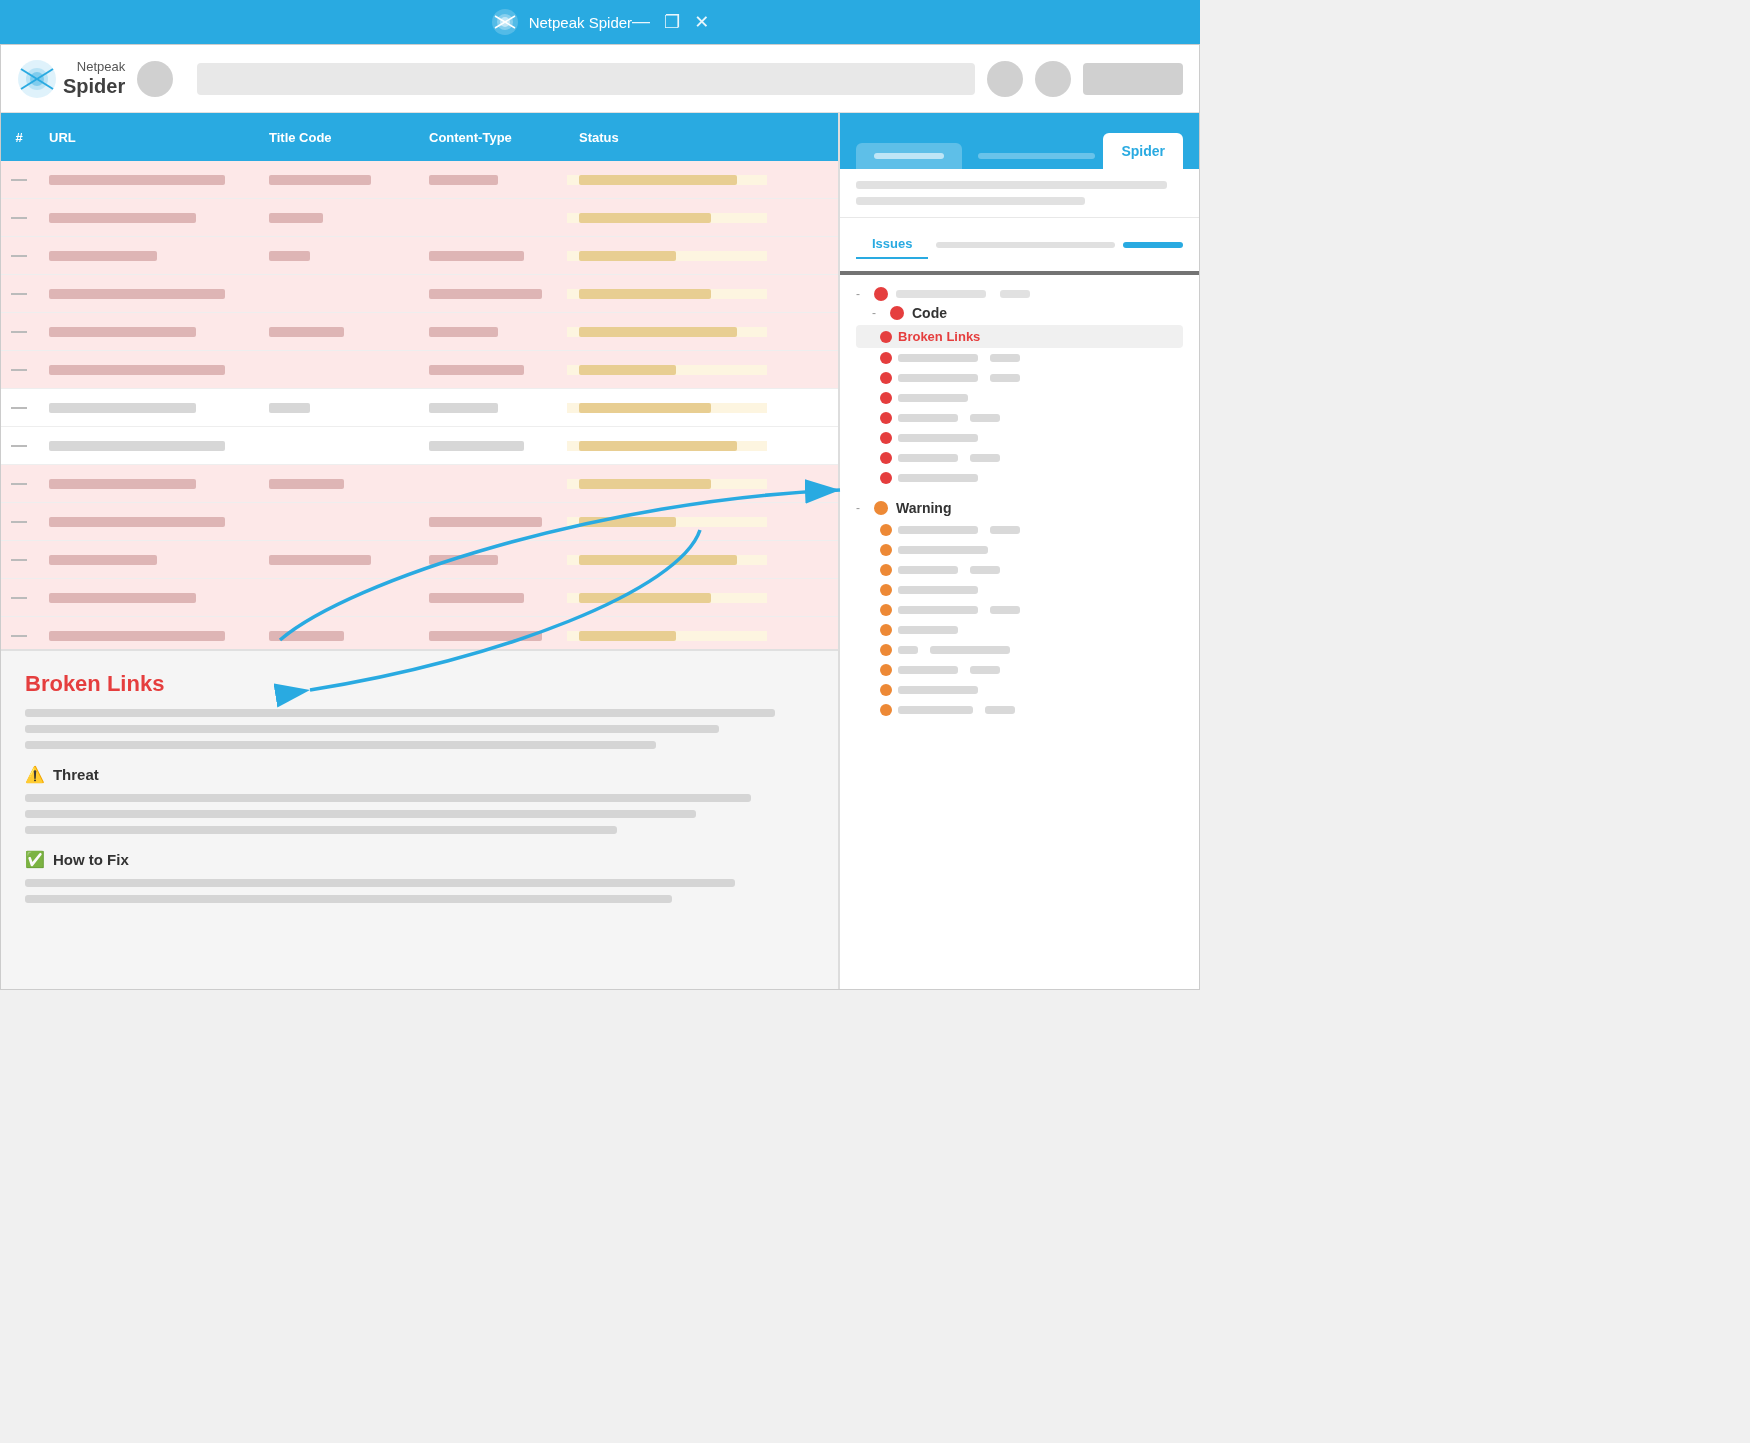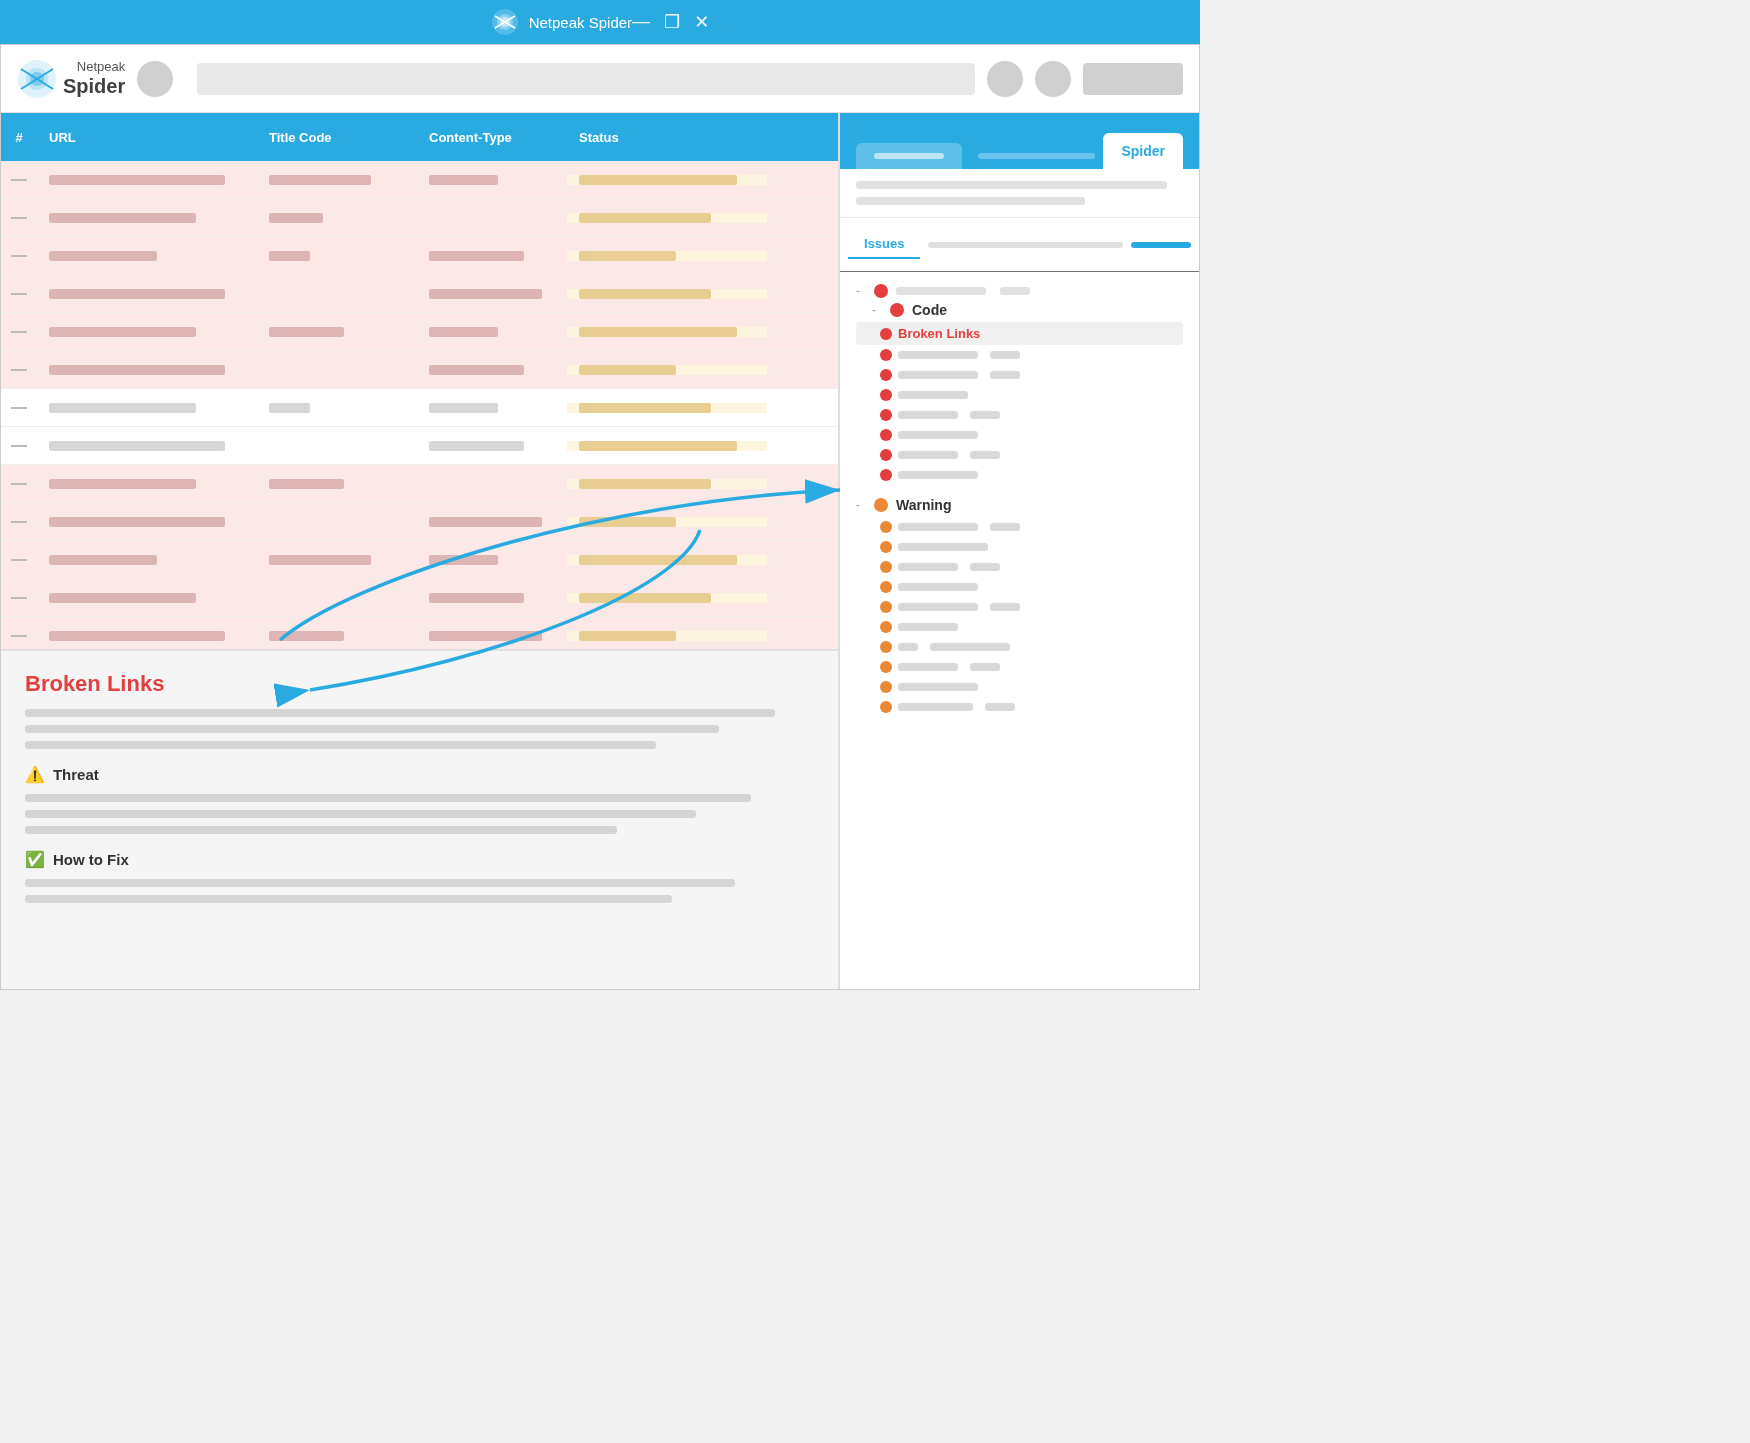--- a/index.html
+++ b/index.html
@@ -272,23 +272,23 @@
       flex: 1;
       height: 6px;
       background: rgba(255,255,255,0.3);
       border-radius: 3px;
       margin: 0 8px 10px;
       align-self: flex-end;
     }
 
     
     .issues-panel {
-      padding: 12px 8px;
+      padding: 12px 16px;
       background: white;
-      border-bottom: 1px solid #737373;
+      border-bottom: 4px solid #737373;
     }
     .issues-tabs {
       display: flex;
       align-items: center;
       gap: 0;
     }
     .issues-tab {
       font-size: 13px;
       padding: 6px 16px;
       cursor: pointer;

